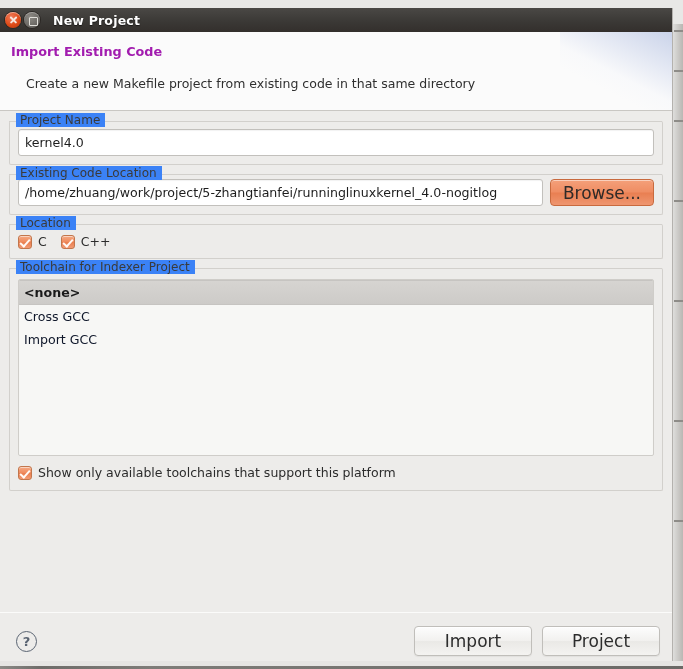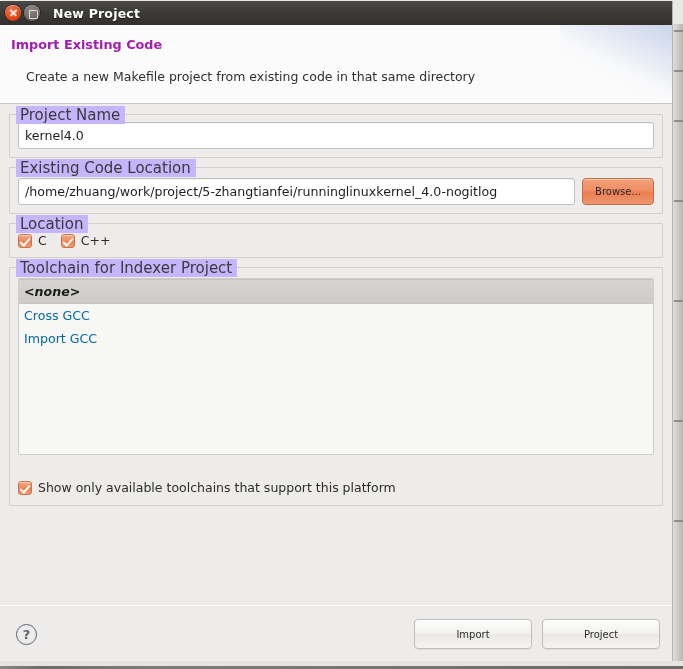--- a/index.html
+++ b/index.html
@@ -8,21 +8,21 @@
     margin: 0; padding: 0;
     width: 683px; height: 669px;
     overflow: hidden;
     background: #e8e8e6;
     font-family: "DejaVu Sans", "Liberation Sans", sans-serif;
     -webkit-font-smoothing: antialiased;
   }
 
   .window {
     position: absolute;
-    left: 0; top: 1px;
+    left: 0; top: 8px;
     width: 673px;
     height: 661px;
     background: #edecea;
     display: flex;
     flex-direction: column;
     border-right: 1px solid #b4b2ae;
   }
 
   
   .titlebar {
@@ -127,26 +127,26 @@
   .group-frame::before,
   .group-frame::after {
     content: "";
     position: absolute;
     top: 0;
     height: 1px;
     background: #d2d0cc;
   }
   .group-frame::before { left: -1px; width: 6px; }
   .group-legend {
-    font-size: 15px;
+    font-size: 12px;
     color: #3a3a3a;
     position: absolute;
     top: -8px;
     left: 7px;
-    background: #c4b5fd;
+    background: #3b82f6;
     padding: 0 5px 0 4px;
     z-index: 2;
     white-space: nowrap;
     text-align: center;
   }
   .group-line-right {
     position: absolute;
     top: 0; right: -1px;
     height: 1px;
     background: #d2d0cc;
@@ -162,21 +162,21 @@
     background: #ffffff;
     font-family: "DejaVu Sans", "Liberation Sans", sans-serif;
     font-size: 12.6px;
     color: #1d1d1d;
     padding: 0 6px;
     outline: none;
     box-shadow: inset 0 1px 1px rgba(0,0,0,.055);
   }
   .btn {
     font-family: "DejaVu Sans", "Liberation Sans", sans-serif;
-    font-size: 10px;
+    font-size: 17px;
     color: #2c2c2c;
     border-radius: 4px;
     cursor: default;
   }
   .btn-browse {
     flex: 0 0 auto;
     height: 27px;
     padding: 0 12px;
     border: 1px solid #c86a3e;
     background: linear-gradient(to bottom, #f4a07a 0%, #ef8d63 48%, #e97f52 52%, #ef9670 100%);
@@ -215,33 +215,32 @@
     border-radius: 2px;
     height: 177px;
     overflow: hidden;
     box-shadow: inset 0 1px 1px rgba(0,0,0,.04);
   }
   .list-item {
     height: 23px;
     line-height: 23px;
     padding-left: 5px;
     font-size: 12.6px;
-    color: #0369a1;
+    color: #0f172a;
   }
   .list-item.selected {
     background: linear-gradient(to bottom, #d6d4d1 0%, #cdcbc8 100%);
     font-weight: bold;
     color: #1a1a1a;
     border-top: 1px solid #c6c4c1;
     border-bottom: 1px solid #c6c4c1;
     height: 25px;
     line-height: 23px;
-    font-style: italic;
-  }
-  .show-only { margin-top: 25px; }
+  }
+  .show-only { margin-top: 9px; }
 
   
   .sep {
     height: 1px;
     background: #d4d2ce;
     border-bottom: 1px solid #fbfbfa;
     margin: 0;
   }
   .footer {
     flex: 0 0 56px;
@@ -324,21 +323,21 @@
       <div class="group-frame" style="">
         <div class="group-line-right" style="left:0;right:0;width:auto;"></div>
         <div class="field-row">
           <input class="txt" type="text" value="kernel4.0" style="">
         </div>
       </div>
     </div>
 
     <div class="group">
       <div class="group-legend">Existing Code Location</div>
-      <div class="group-frame" style="padding-top:11px;">
+      <div class="group-frame" style="padding-top:5px;">
         <div class="group-line-right" style="left:0;right:0;width:auto;"></div>
         <div class="field-row">
           <input class="txt" type="text" value="/home/zhuang/work/project/5-zhangtianfei/runninglinuxkernel_4.0-nogitlog" style="">
           <button class="btn btn-browse">Browse...</button>
         </div>
       </div>
     </div>
 
     <div class="group">
       <div class="group-legend">Location</div>

